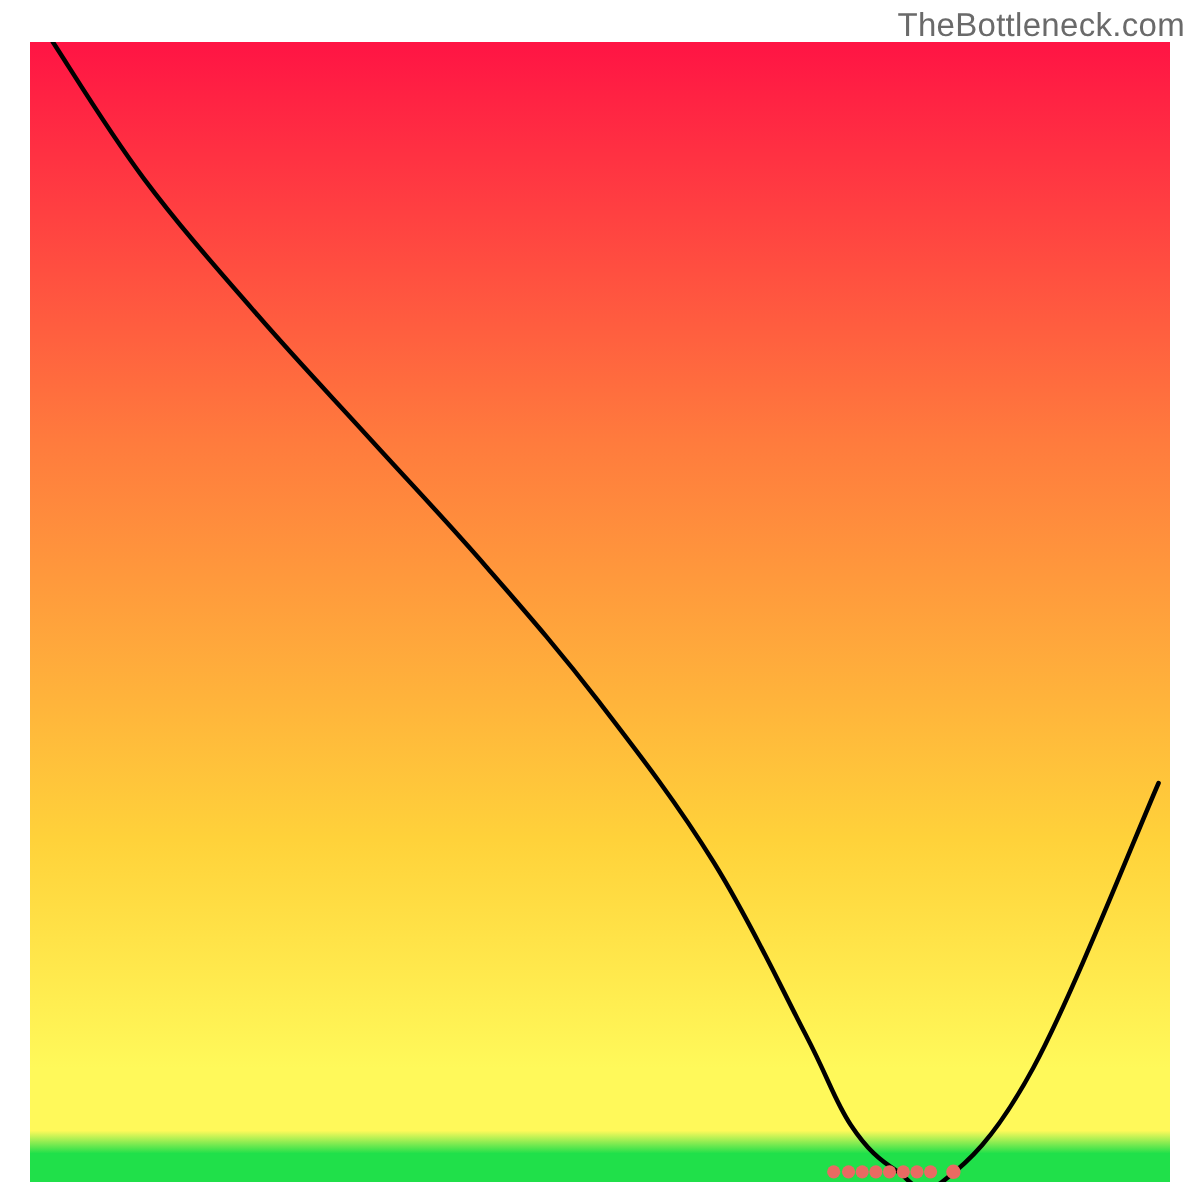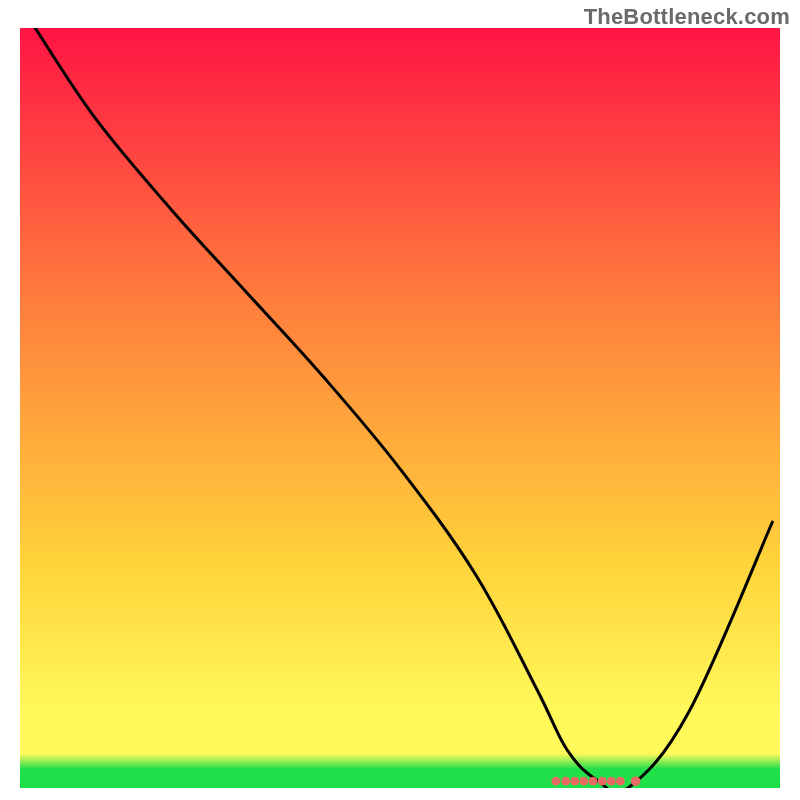--- a/index.html
+++ b/index.html
@@ -14,21 +14,21 @@
   .stage {
     position: relative;
     width: 800px;
     height: 800px;
   }
   .watermark {
     position: absolute;
     top: 4px;
     right: 10px;
     font-size: 22px;
-    font-weight: 700;
+    font-weight: 400;
     color: #6a6a6a;
     letter-spacing: 0.2px;
     z-index: 50;
   }
   .plot {
     position: absolute;
     left: 20px;
     top: 28px;
     width: 760px;
     height: 760px;

